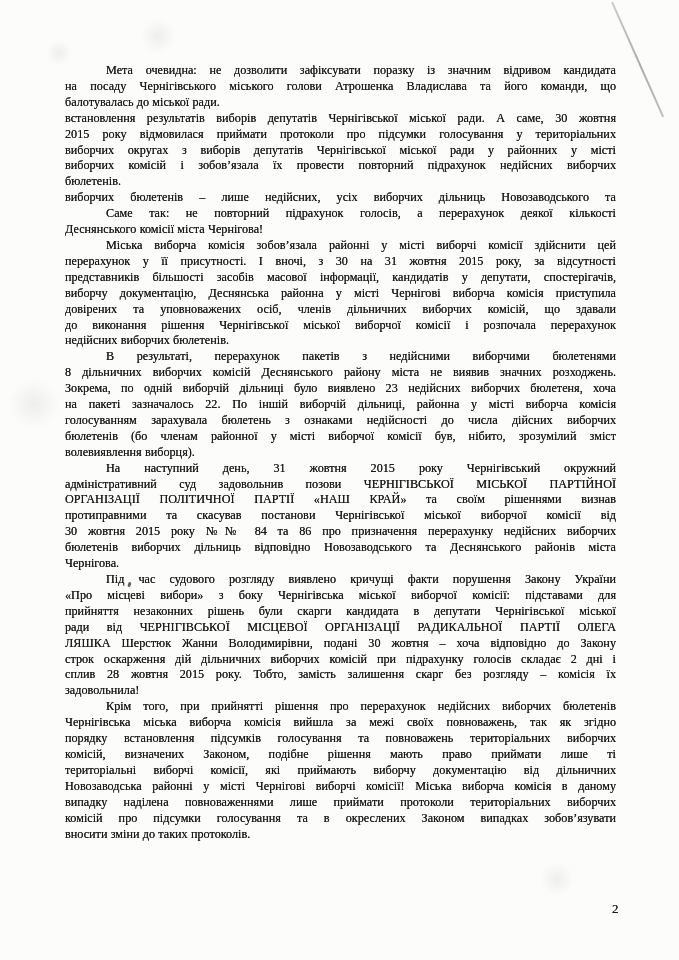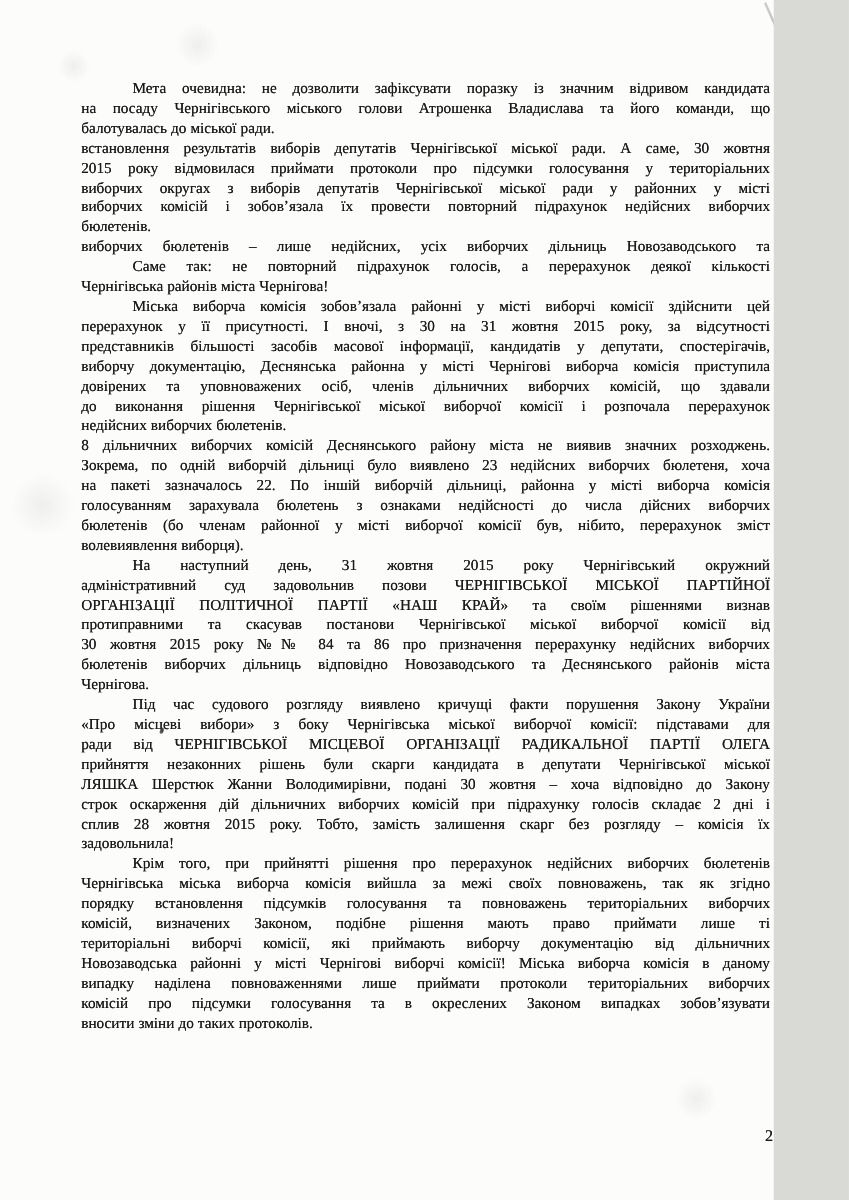--- a/index.html
+++ b/index.html
@@ -1,18 +1,18 @@
 <!DOCTYPE html>
 <html><head>
 <meta charset="utf-8">
 <style>
   html, body { margin: 0; padding: 0; background: #d9d9d6; }
   .sheet {
     position: relative;
-    width: 619px;
+    width: 679px;
     height: 960px;
     margin: 0;
     background: #fcfcfa;
     overflow: hidden;
     font-family: "Liberation Serif", "DejaVu Serif", serif;
     color: #1b1b1b;
   }
   .textblock {
     position: absolute;
     left: 65px;
@@ -89,53 +89,54 @@
       <div class="para">
         <div class="ln">встановлення результатів виборів депутатів Чернігівської міської ради. А саме, 30 жовтня</div>
         <div class="ln">2015 року відмовилася приймати протоколи про підсумки голосування у територіальних</div>
         <div class="ln">виборчих округах з виборів депутатів Чернігівської міської ради у районних у місті</div>
         <div class="ln">виборчих комісій і зобов’язала їх провести повторний підрахунок недійсних виборчих</div>
         <div class="ln last">бюлетенів.</div>
       </div>
       <div class="para">
         <div class="ln">виборчих бюлетенів – лише недійсних, усіх виборчих дільниць Новозаводського та</div>
         <div class="ln first">Саме так: не повторний підрахунок голосів, а перерахунок деякої кількості</div>
-        <div class="ln last">Чернігівська районів міста Чернігова!</div>
+        <div class="ln last">Деснянського комісії міста Чернігова!</div>
       </div>
       <div class="para">
         <div class="ln first">Міська виборча комісія зобов’язала районні у місті виборчі комісії здійснити цей</div>
         <div class="ln">перерахунок у її присутності. І вночі, з 30 на 31 жовтня 2015 року, за відсутності</div>
         <div class="ln">представників більшості засобів масової інформації, кандидатів у депутати, спостерігачів,</div>
         <div class="ln">виборчу документацію, Деснянська районна у місті Чернігові виборча комісія приступила</div>
         <div class="ln">довірених та уповноважених осіб, членів дільничних виборчих комісій, що здавали</div>
         <div class="ln">до виконання рішення Чернігівської міської виборчої комісії і розпочала перерахунок</div>
         <div class="ln last">недійсних виборчих бюлетенів.</div>
       </div>
       <div class="para">
+        <div class="ln first">В результаті, перерахунок пакетів з недійсними виборчими бюлетенями</div>
         <div class="ln">8 дільничних виборчих комісій Деснянського району міста не виявив значних розходжень.</div>
         <div class="ln">Зокрема, по одній виборчій дільниці було виявлено 23 недійсних виборчих бюлетеня, хоча</div>
         <div class="ln">на пакеті зазначалось 22. По іншій виборчій дільниці, районна у місті виборча комісія</div>
         <div class="ln">голосуванням зарахувала бюлетень з ознаками недійсності до числа дійсних виборчих</div>
-        <div class="ln">бюлетенів (бо членам районної у місті виборчої комісії був, нібито, перерахунок зміст</div>
+        <div class="ln">бюлетенів (бо членам районної у місті виборчої комісії був, нібито, зрозумілий зміст</div>
         <div class="ln last">волевиявлення виборця).</div>
       </div>
       <div class="para">
         <div class="ln first">На наступний день, 31 жовтня 2015 року Чернігівський окружний</div>
         <div class="ln">адміністративний суд задовольнив позови ЧЕРНІГІВСЬКОЇ МІСЬКОЇ ПАРТІЙНОЇ</div>
         <div class="ln">ОРГАНІЗАЦІЇ ПОЛІТИЧНОЇ ПАРТІЇ «НАШ КРАЙ» та своїм рішеннями визнав</div>
         <div class="ln">протиправними та скасував постанови Чернігівської міської виборчої комісії від</div>
         <div class="ln">30 жовтня 2015 року №№ 84 та 86 про призначення перерахунку недійсних виборчих</div>
         <div class="ln">бюлетенів виборчих дільниць відповідно Новозаводського та Деснянського районів міста</div>
         <div class="ln last">Чернігова.</div>
       </div>
       <div class="para">
         <div class="ln first">Під час судового розгляду виявлено кричущі факти порушення Закону України</div>
         <div class="ln">«Про місцеві вибори» з боку Чернігівська міської виборчої комісії: підставами для</div>
+        <div class="ln">прийняття незаконних рішень були скарги кандидата в депутати Чернігівської міської</div>
         <div class="ln">ради від ЧЕРНІГІВСЬКОЇ МІСЦЕВОЇ ОРГАНІЗАЦІЇ РАДИКАЛЬНОЇ ПАРТІЇ ОЛЕГА</div>
-        <div class="ln">прийняття незаконних рішень були скарги кандидата в депутати Чернігівської міської</div>
         <div class="ln">ЛЯШКА Шерстюк Жанни Володимирівни, подані 30 жовтня – хоча відповідно до Закону</div>
         <div class="ln">строк оскарження дій дільничних виборчих комісій при підрахунку голосів складає 2 дні і</div>
         <div class="ln">сплив 28 жовтня 2015 року. Тобто, замість залишення скарг без розгляду – комісія їх</div>
         <div class="ln last">задовольнила!</div>
       </div>
       <div class="para">
         <div class="ln first">Крім того, при прийнятті рішення про перерахунок недійсних виборчих бюлетенів</div>
         <div class="ln">Чернігівська міська виборча комісія вийшла за межі своїх повноважень, так як згідно</div>
         <div class="ln">порядку встановлення підсумків голосування та повноважень територіальних виборчих</div>
         <div class="ln">комісій, визначених Законом, подібне рішення мають право приймати лише ті</div>

